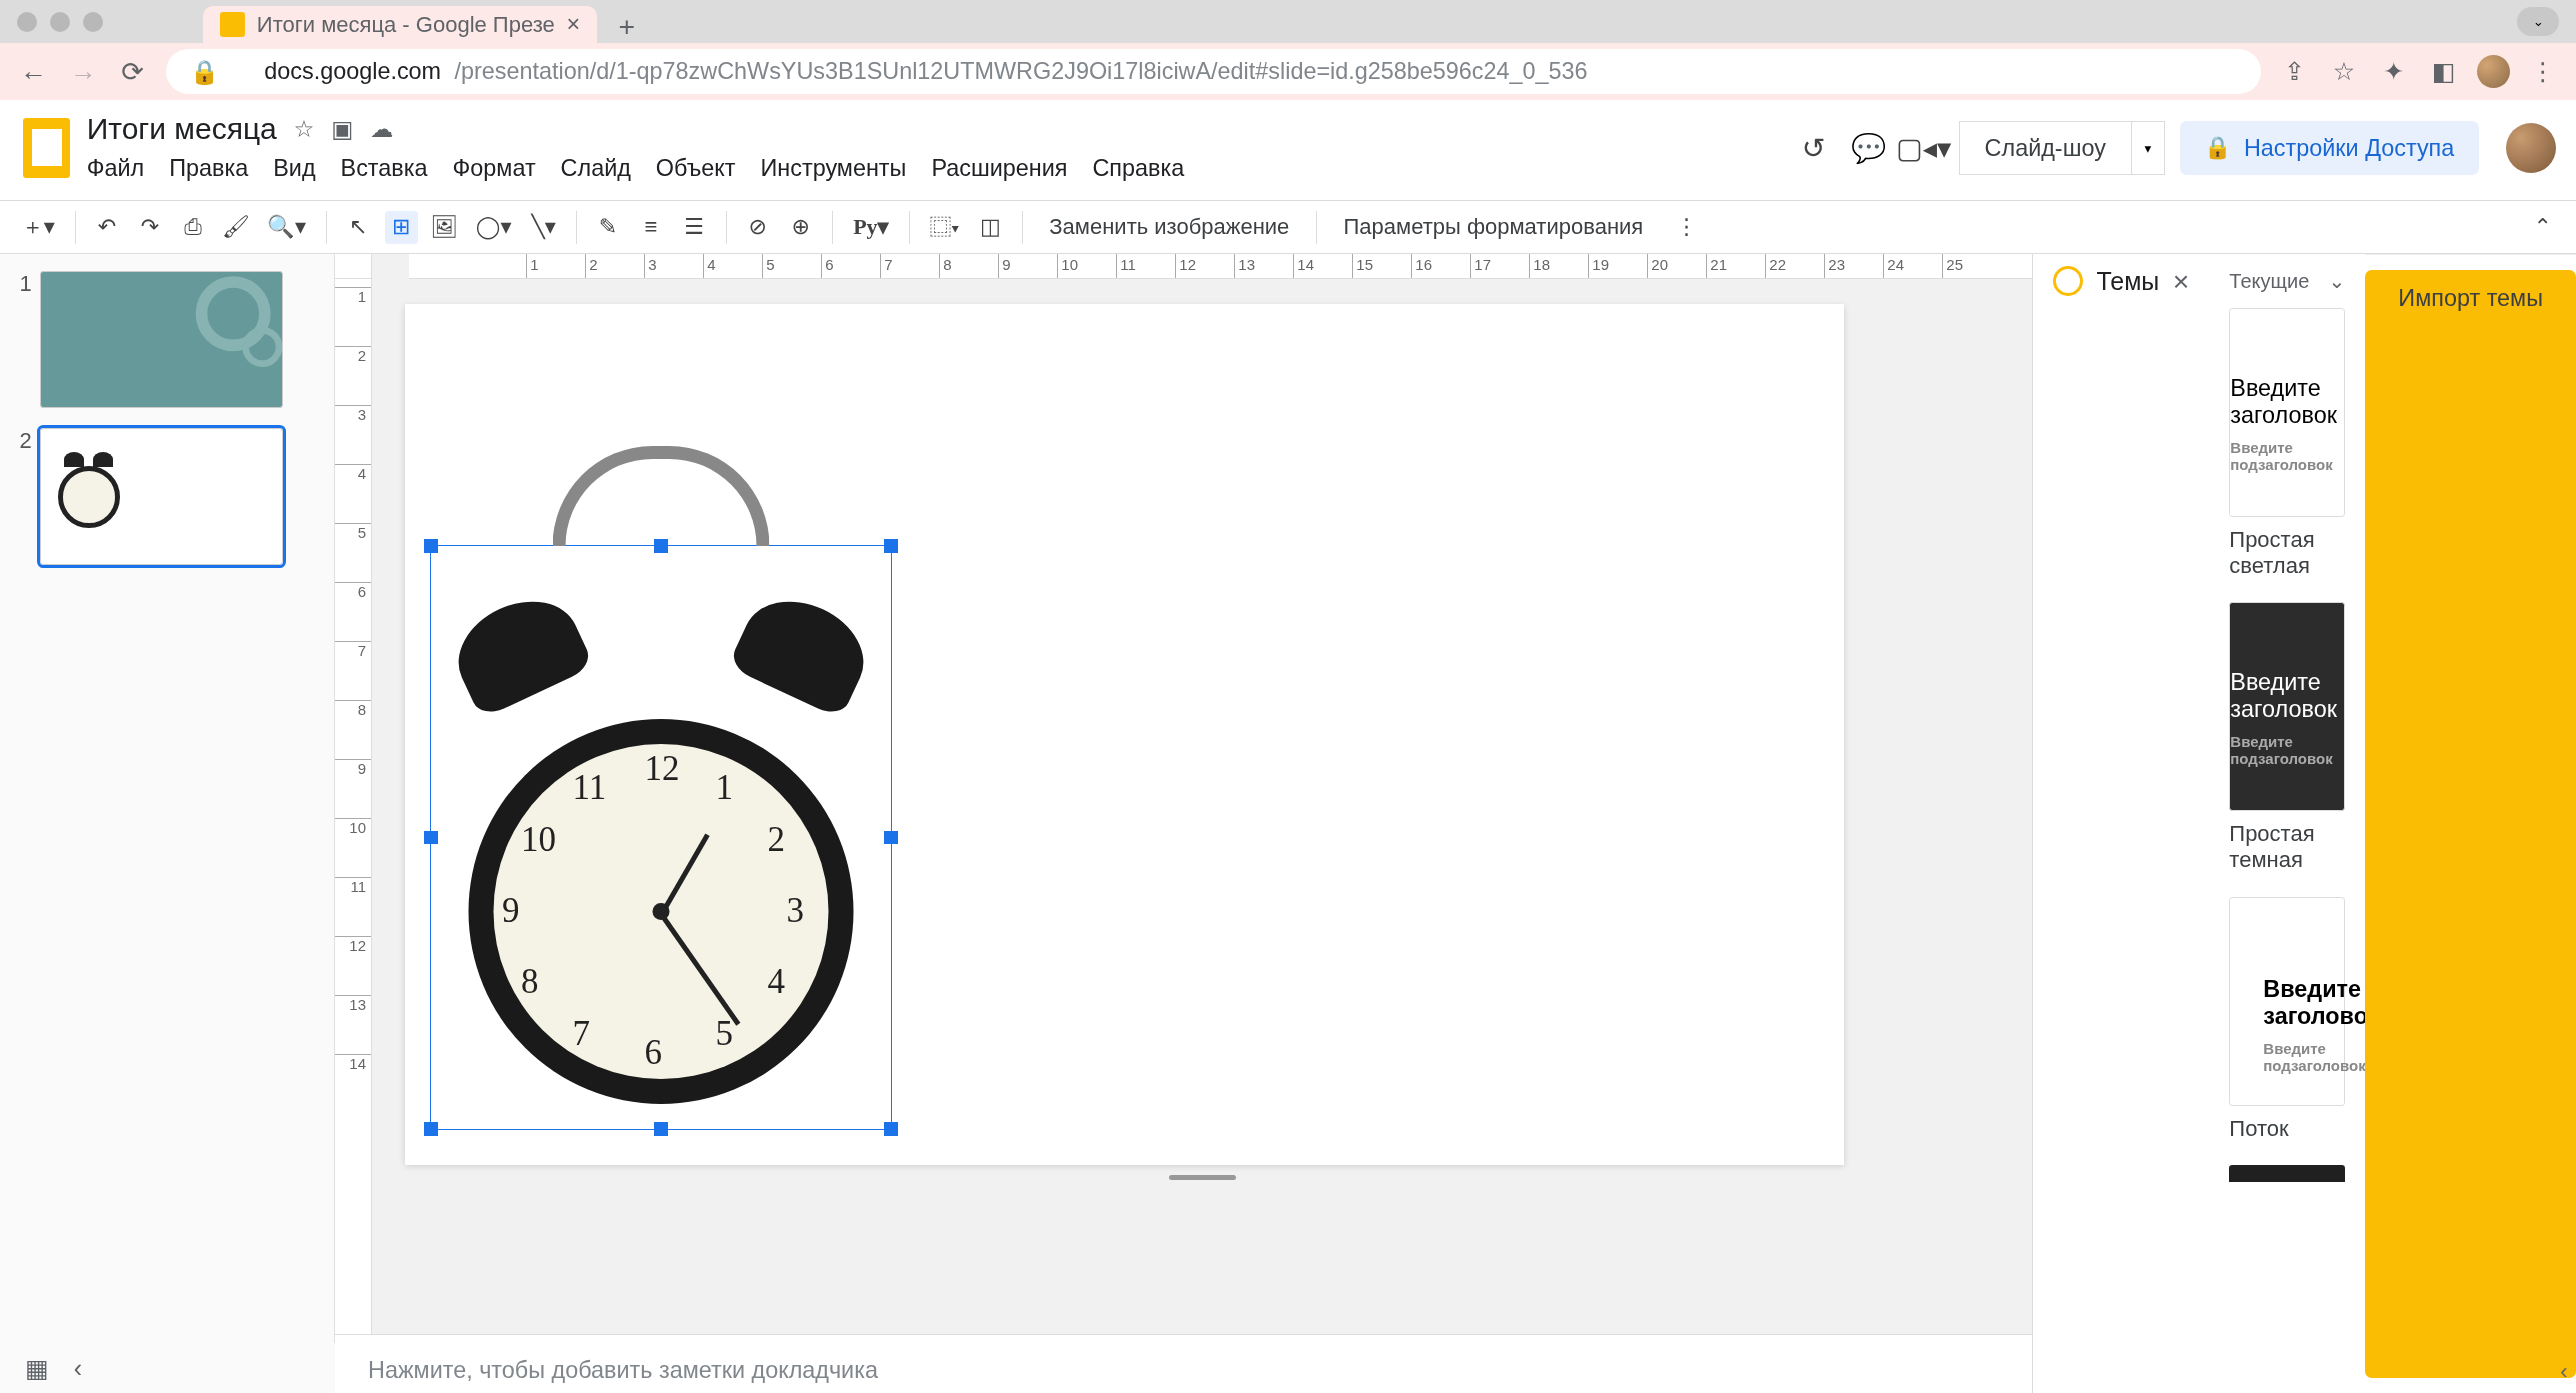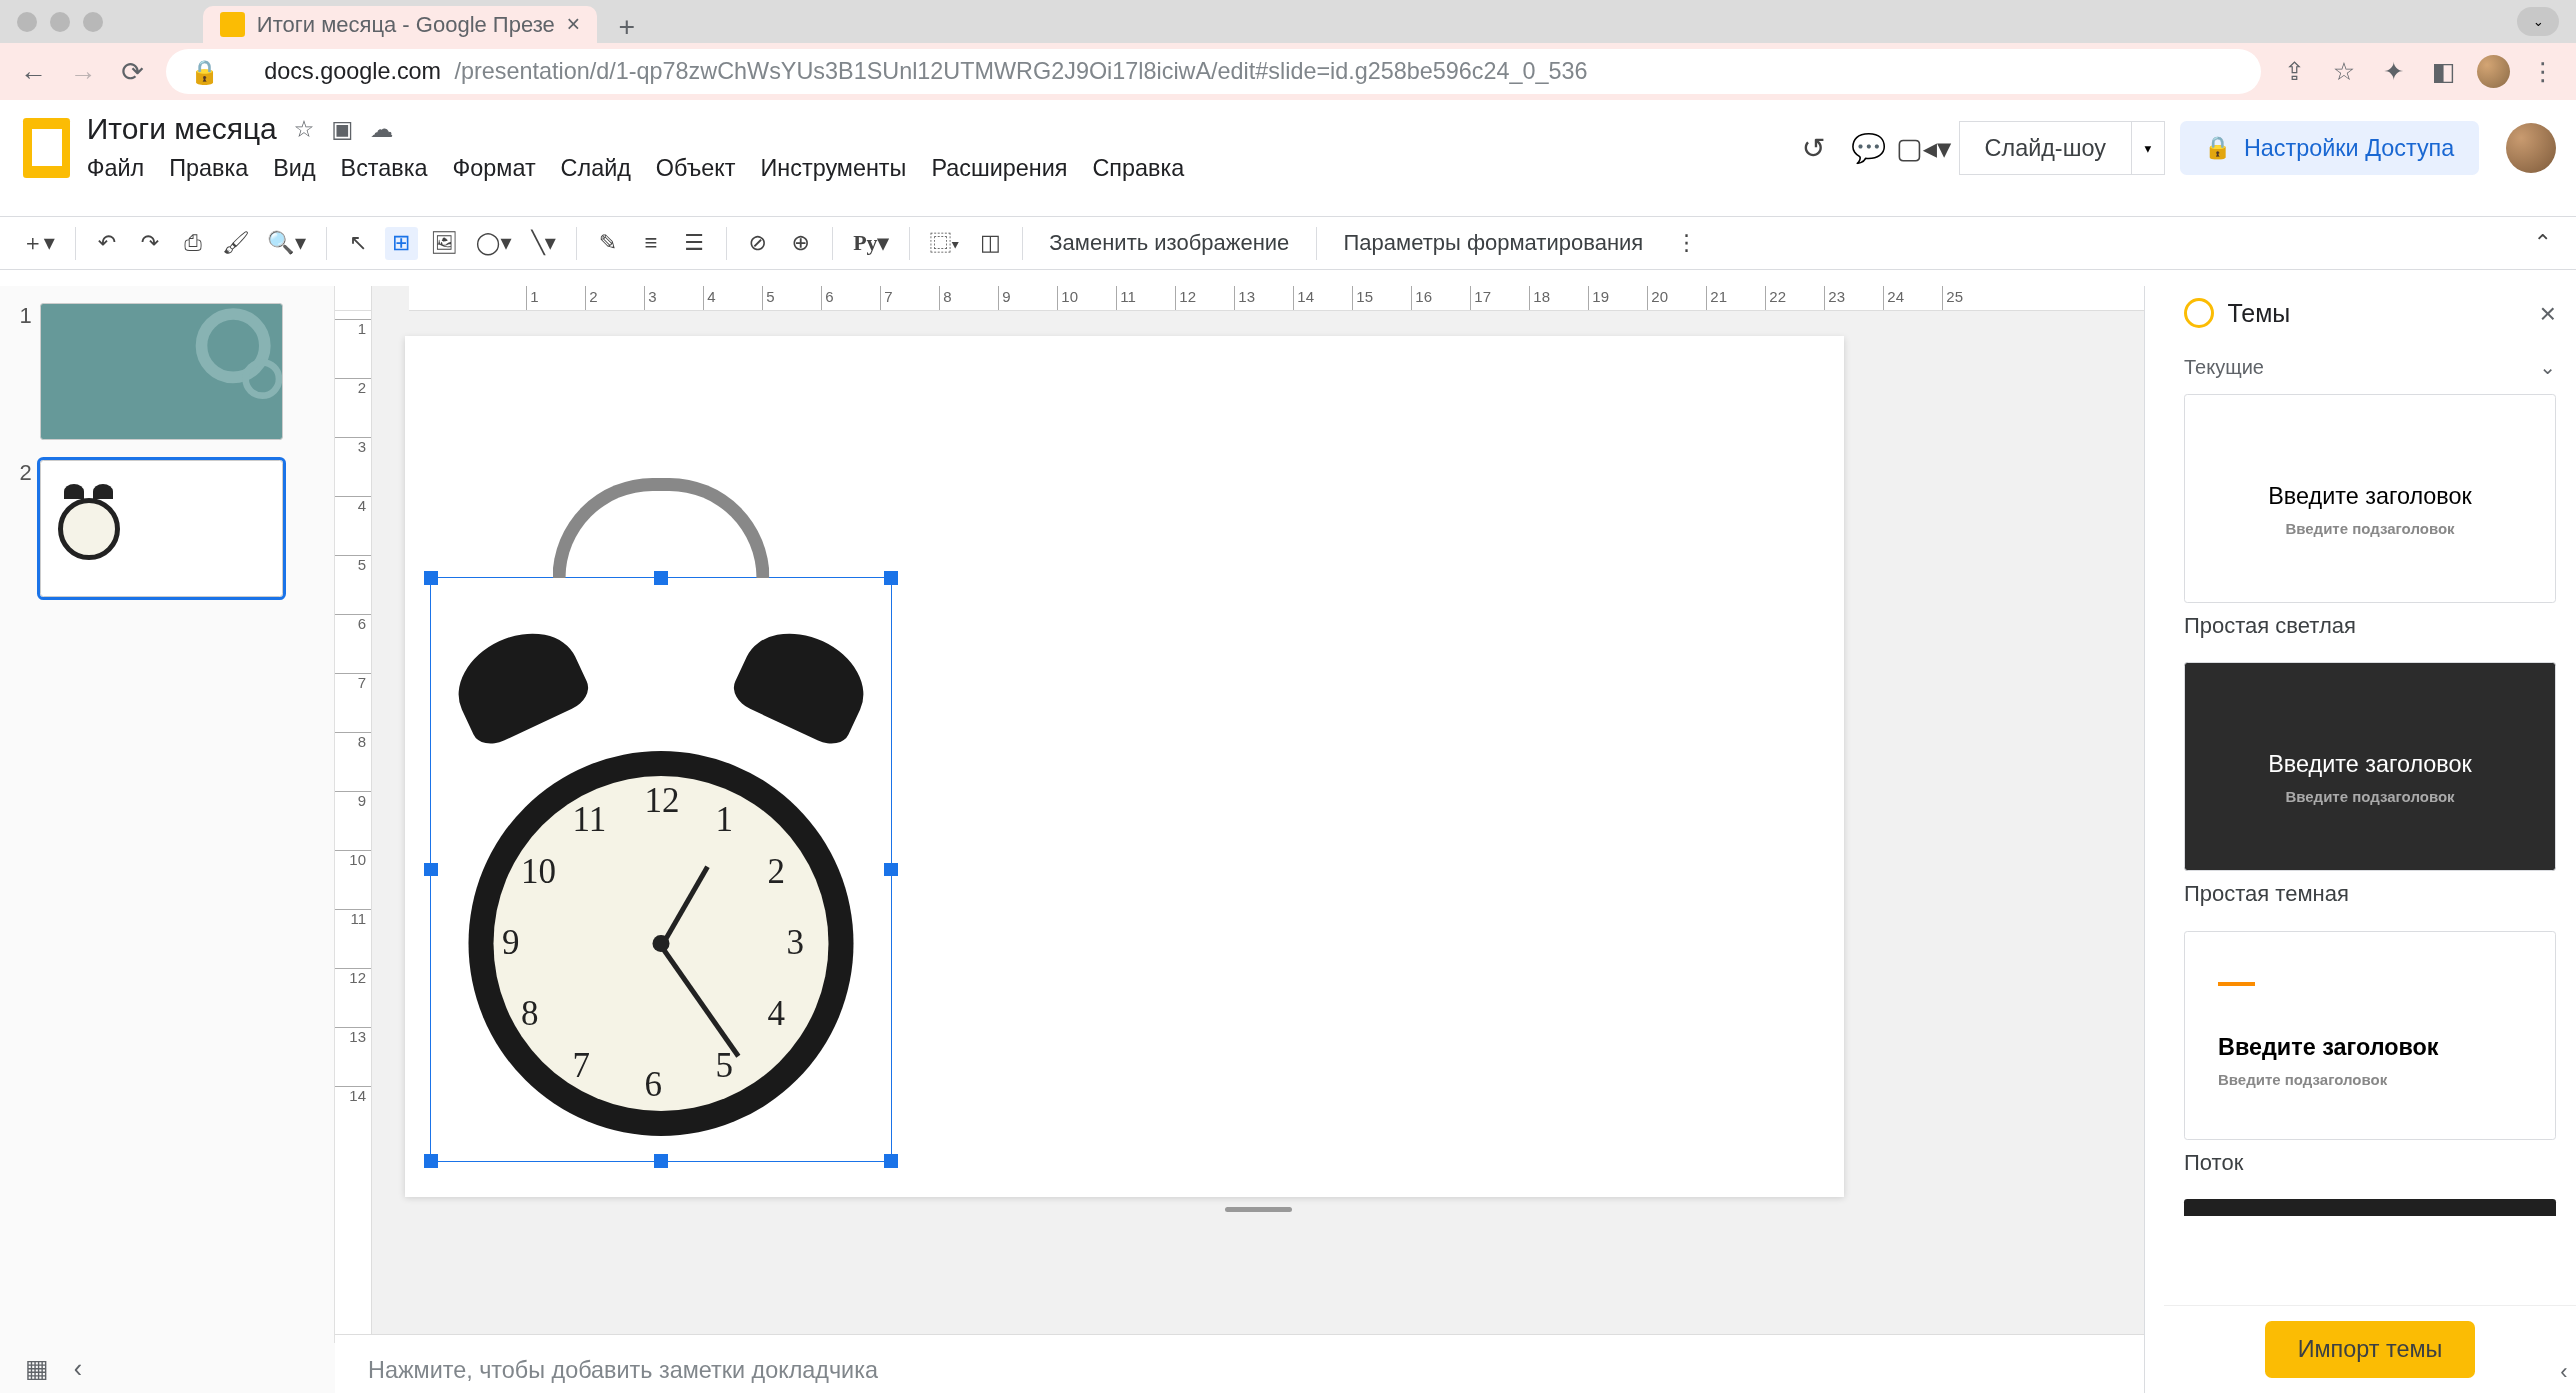--- a/index.html
+++ b/index.html
@@ -19,21 +19,21 @@
 .addr-bar { height:57px; background:#fde9e7; display:flex; align-items:center; padding:0 16.7px; gap:16.7px; }
 .nav-btn { width:33px; height:33px; display:flex; align-items:center; justify-content:center; color:#5f6368; font-size:27px; border-radius:50%; }
 .url-box { flex:1; height:45px; background:#fff; border-radius:22.6px; display:flex; align-items:center; padding:0 25px; font-size:23.4px; color:#202124; gap:13.4px; }
 .url-box .domain { color:#202124;margin-left:31px; }
 .url-box .path { color:#80868b; }
 .lock { color:#5f6368; }
 .addr-icon { width:33px; height:33px; display:flex; align-items:center; justify-content:center; color:#5f6368; font-size:25px; }
 .avatar { width:33px; height:33px; border-radius:50%; background:radial-gradient(circle at 30% 30%,#d4a574,#8b6b47); }
 
 
-.app { height:calc(100% - 100px); background:#fff; display:flex; flex-direction:column;gap:16px; }
+.app { height:calc(100% - 100px); background:#fff; display:flex; flex-direction:column; }
 .app-header { height:100px; display:flex; align-items:flex-start; padding:10px 20px 0 16.7px; gap:10px; }
 .app-logo { width:60px; height:75px; display:flex; align-items:center; justify-content:center; }
 .logo-sq { width:47px; height:60px; background:#fbbc04; border-radius:3.3px; position:relative; }
 .logo-sq::after { content:""; position:absolute; left:8.4px; top:11.7px; width:30px; height:37px; background:#fff; }
 .doc-area { flex:1; }
 .doc-title-row { display:flex; align-items:center; gap:16.7px; height:38px; }
 .doc-title { font-size:30px; color:#202124; }
 .title-icon { color:#5f6368; font-size:23.4px; }
 .menu-bar { display:flex; gap:25px; margin-top:6.7px; }
 .menu-item { font-size:23.4px; color:#202124; cursor:pointer; }
@@ -90,21 +90,21 @@
 .bell { position:absolute; width:125px; height:92px; background:#1a1a1a; border-radius:50% 50% 20% 20%; top:-25px; }
 .bell.l{ left:-16.7px; transform:rotate(-25deg);} .bell.r{ right:-16.7px; transform:rotate(25deg);}
 .cnum { position:absolute; font-family:serif; font-size:35px; color:#222; }
 .hand { position:absolute; left:50%; top:50%; height:5px; background:#222; transform-origin:left center; }
 .hand.h{ width:92px; transform:rotate(-60deg);} .hand.m{ width:134px; transform:rotate(55deg);}
 .center-dot{ position:absolute; left:50%; top:50%; width:16.7px; height:16.7px; margin:-8.4px; background:#222; border-radius:50%; }
 .page-ind { width:67px; height:5px; background:#999; border-radius:2.5px; margin:10px auto 0; }
 .speaker-notes { height:59px; background:#fff; border-top:0.8px solid #ddd; padding:22px 33px; font-size:23.4px; color:#80868b; }
 
 
-.themes-panel { width:432px; border-left:0.8px solid #dadce0; display:flex; flex-direction:column; background:#fff;padding-left:19px; }
+.themes-panel { width:544px; border-left:0.8px solid #dadce0; display:flex; flex-direction:row; background:#fff; }
 .themes-head { height:54px; display:flex; align-items:center; padding:0 20px; gap:13.4px; }
 .themes-icon { width:30px; height:30px; border-radius:50%; border:3.3px solid #fbbc04; position:relative; }
 .themes-title { font-size:25px; color:#202124; flex:1; }
 .themes-close { font-size:28.4px; color:#5f6368; }
 .themes-body { flex:1; overflow:auto; padding:6.7px 20px 16.7px; }
 .current-row { display:flex; align-items:center; justify-content:space-between; font-size:20px; color:#5f6368; padding:8.4px 0 15px; }
 .theme-card { width:100%; height:209px; border:0.8px solid #dadce0; border-radius:3.3px; margin-bottom:10px; display:flex; flex-direction:column; align-items:center; justify-content:center; gap:10px; cursor:pointer; }
 .theme-card.dark { background:#2c2c2c; color:#fff; }
 .theme-card .tc-title { font-size:23.4px;margin-top:23px; }
 .theme-card .tc-sub { font-size:15px; color:#888;font-weight:bold; }

